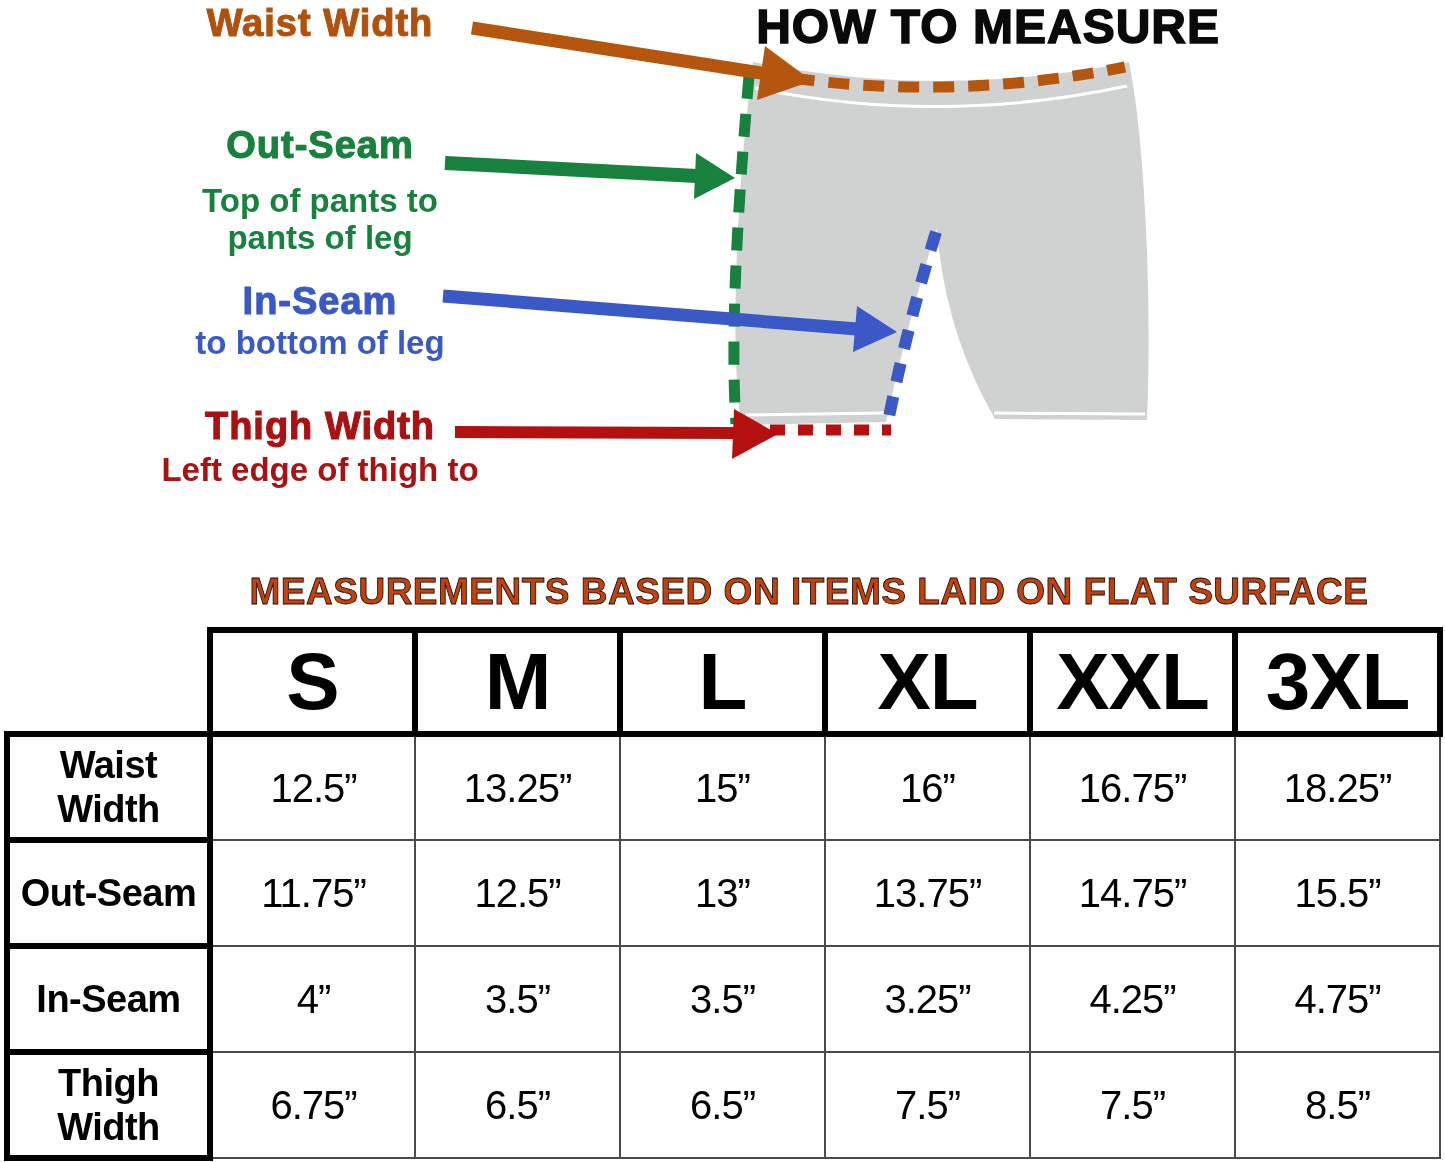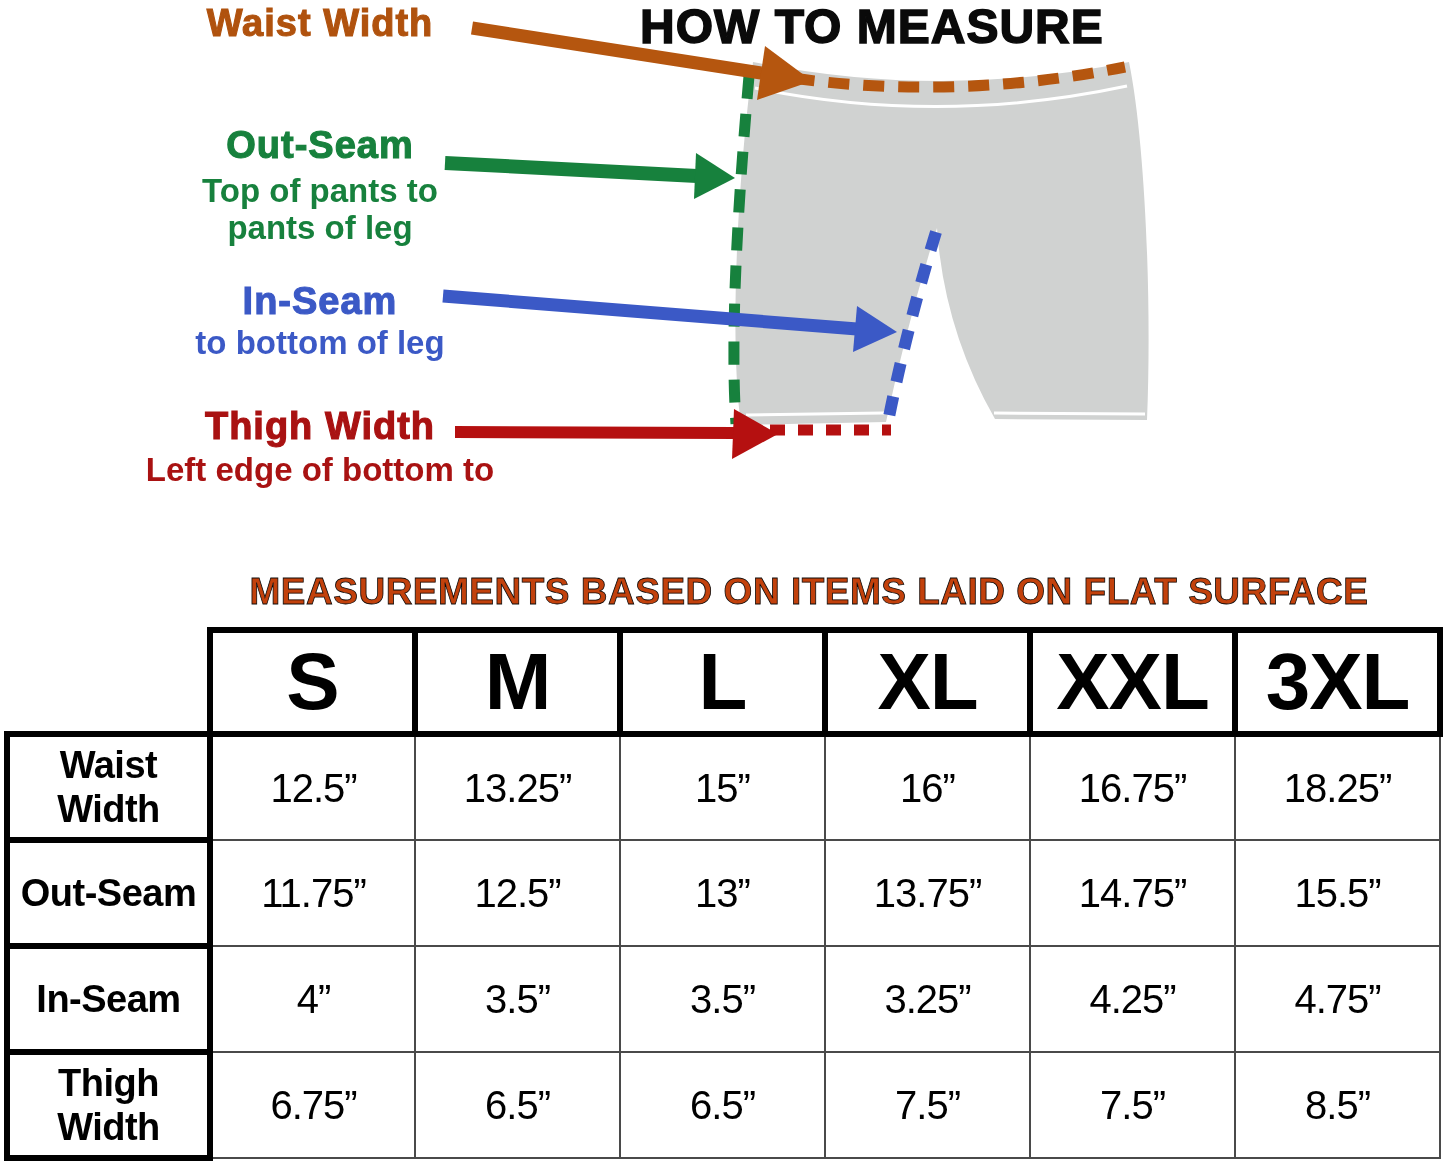--- a/index.html
+++ b/index.html
@@ -3,33 +3,33 @@
 <meta charset="utf-8">
 <style>
   html,body{margin:0;padding:0;background:#ffffff;}
   .canvas{
     position:relative;width:1445px;height:1162px;background:#ffffff;
     font-family:"Liberation Sans", sans-serif;overflow:hidden;
   }
   
   .main-title{
     position:absolute;left:640px;top:2px;width:580px;
-    font-size:48px;font-weight:bold;color:#0a0a0a;text-align:left;
+    font-size:48px;font-weight:bold;color:#0a0a0a;text-align:right;
     letter-spacing:1px;-webkit-text-stroke:1.5px #0a0a0a;line-height:50px;
     white-space:nowrap;
   }
   .legend{position:absolute;left:95px;top:0;width:450px;}
   .legend-group{position:absolute;left:0;width:450px;text-align:center;}
   .legend-title{
     font-size:38px;font-weight:bold;line-height:46px;letter-spacing:1px;
     -webkit-text-stroke:1.1px currentColor;white-space:nowrap;
   }
   .legend-desc{font-size:33px;font-weight:bold;line-height:37px;}
   .g-waist{top:0;}    .g-waist .legend-desc{margin-top:4px;}
-  .g-outseam{top:122px;} .g-outseam .legend-desc{margin-top:4px;}
+  .g-outseam{top:122px;} .g-outseam .legend-desc{margin-top:14px;}
   .g-inseam{top:278px;}  .g-inseam .legend-desc{margin-top:0;}
   .g-thigh{top:403px;}   .g-thigh .legend-desc{margin-top:2px;}
   .c-waist{color:#b0520e;}
   .c-outseam{color:#17813d;}
   .c-inseam{color:#3b59c6;}
   .c-thigh{color:#a91212;}
   .diagram-svg{position:absolute;left:0;top:0;}
 
   
   .table-heading{
@@ -77,21 +77,21 @@
     </div>
     <div class="legend-group g-inseam c-inseam">
       <div class="legend-title">In-Seam</div>
       <div class="legend-desc">
         <div>to bottom of leg</div>
       </div>
     </div>
     <div class="legend-group g-thigh c-thigh">
       <div class="legend-title">Thigh Width</div>
       <div class="legend-desc">
-        <div>Left edge of bottom to</div>
+        <div>Left edge of thigh to</div>
       </div>
     </div>
   </div>
 
   <svg class="diagram-svg" width="1445" height="560" viewBox="0 0 1445 560" aria-hidden="true">
 
     <path d="M 753 62 Q 940 100 1129 62
              C 1145 140 1152 300 1147 420
              L 995 419
              Q 944 330 937 228

